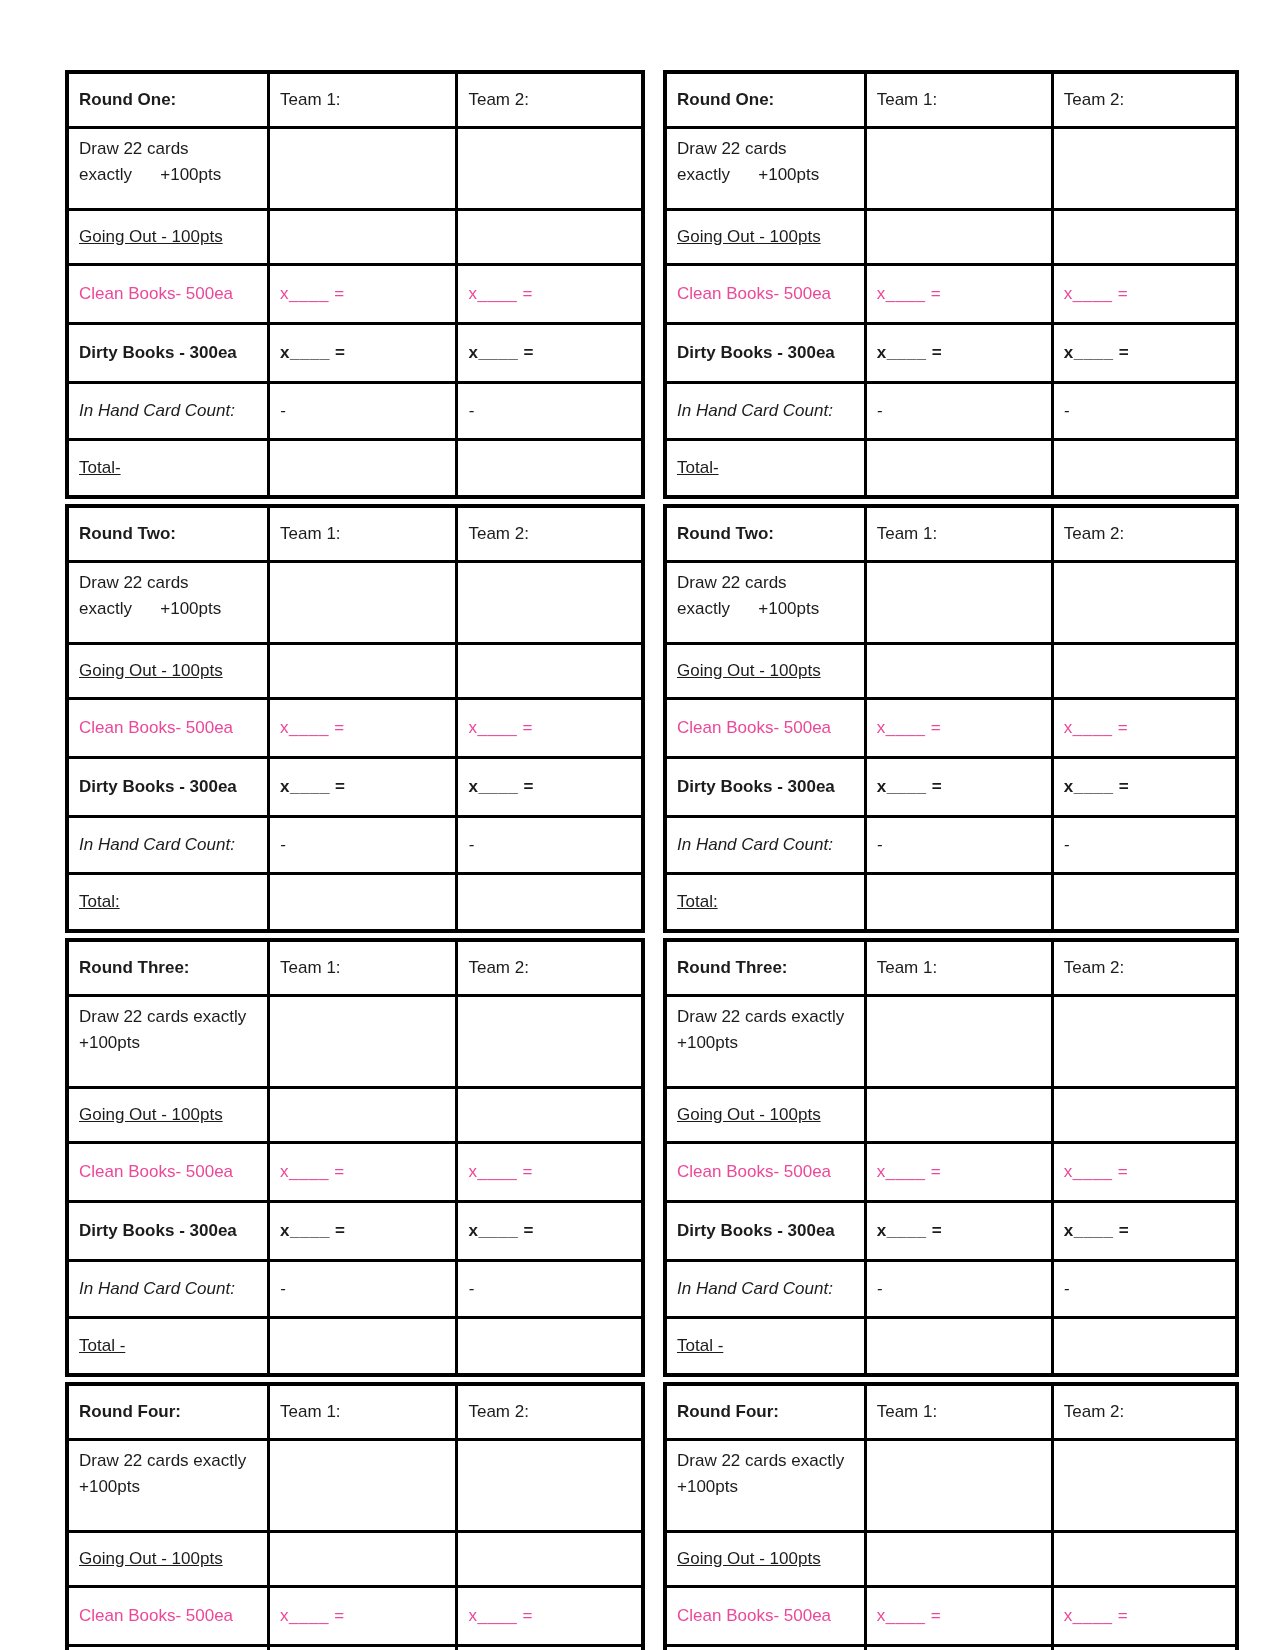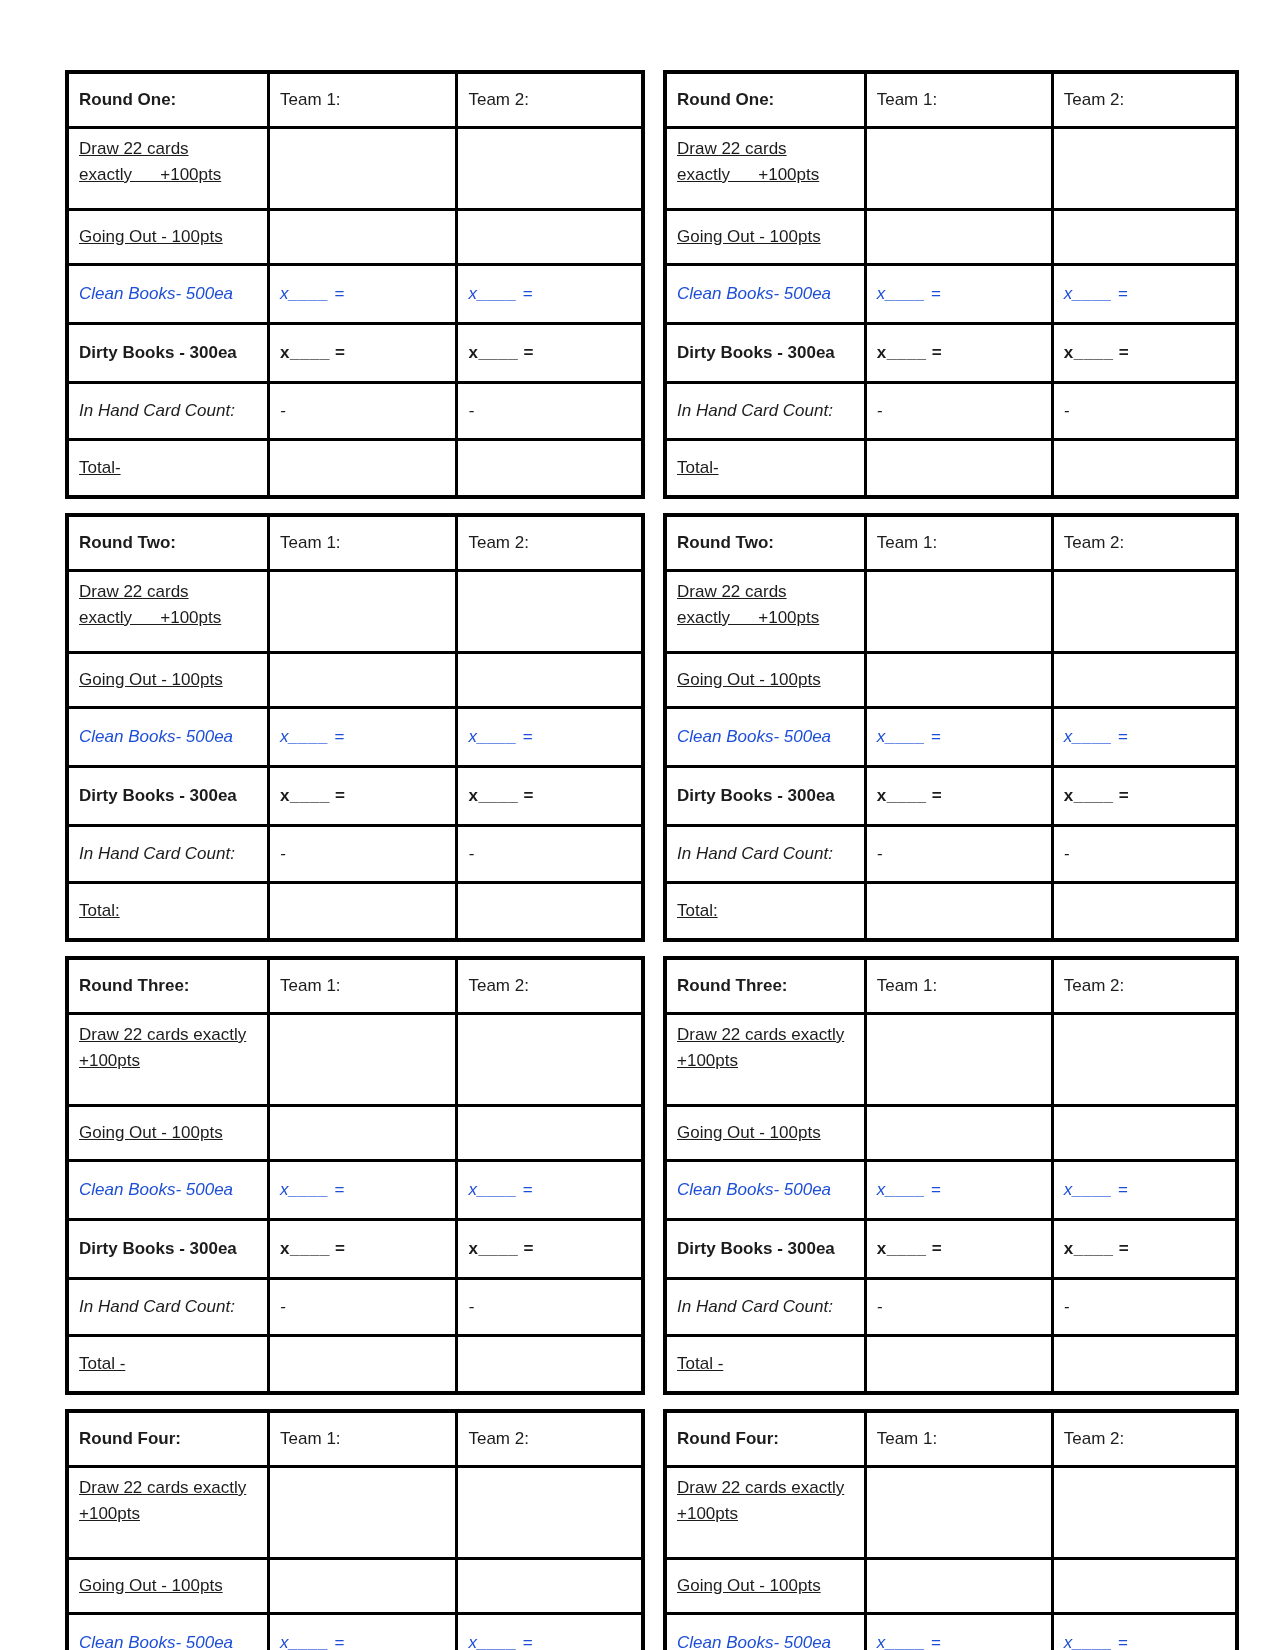--- a/index.html
+++ b/index.html
@@ -13,46 +13,46 @@
   }
   .copy{position:absolute;top:70px;}
   .copy-left{left:65px;width:580px;}
   .copy-right{left:663px;width:576px;}
 
   table.round{
     width:100%;
     border-collapse:collapse;
     table-layout:fixed;
     border:4px solid #000;
-    margin-bottom:14px;
+    margin-bottom:5px;
   }
   table.round td{
     border:3px solid #000;
     padding:4px 10px;
     vertical-align:middle;
     overflow:hidden;
   }
   col.c-lbl{width:35%;}
   col.c-t1{width:32.7%;}
   col.c-t2{width:32.3%;}
 
   tr.hdr td{height:44px;}
   .round-title{font-weight:bold;}
 
-  tr.draw td{height:68px;vertical-align:top;padding-top:7px;text-decoration:underline;}
+  tr.draw td{height:68px;vertical-align:top;padding-top:7px;}
   table.r34 tr.draw td{height:78px;}
   tr.draw .l1,tr.draw .l2{white-space:pre-wrap;line-height:1.5;}
 
   tr.going td{height:44px;text-decoration:underline;}
   tr.clean td{height:48px;}
   tr.dirty td{height:48px;font-weight:bold;}
   tr.inhand td{height:46px;font-style:italic;}
   tr.total td{height:46px;text-decoration:underline;}
 
-  .red{color:#1d4ed8;font-style:italic;}
+  .red{color:#ec4899;}
   .entry{letter-spacing:0.5px;}
 
   td.ind-2{padding-left:95px;}
   td.ind-3{padding-left:60px;}
 </style>
 </head>
 <body>
 
 <div class="copy copy-left">
 

